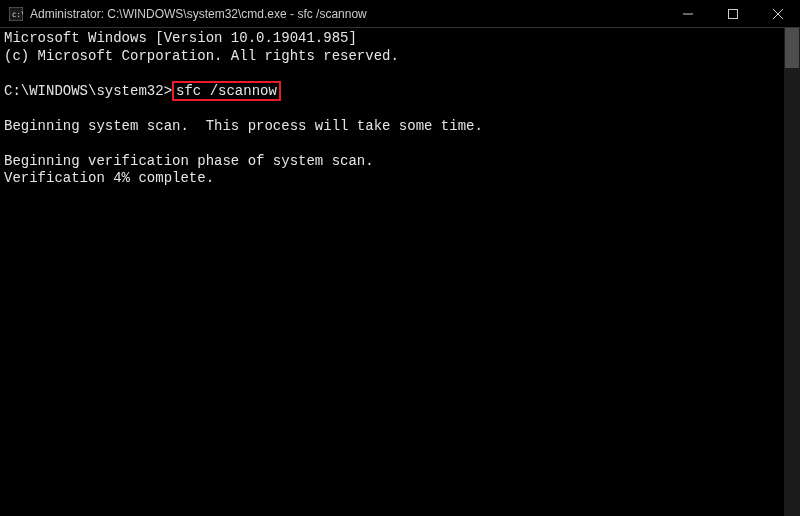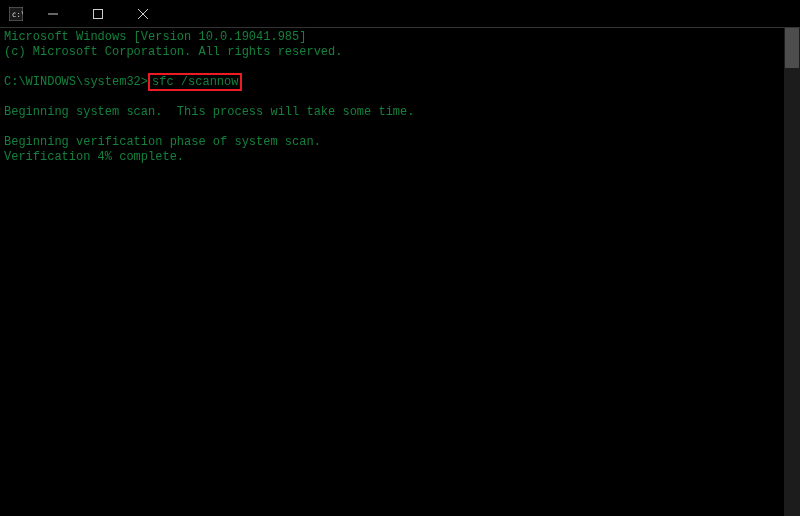--- a/index.html
+++ b/index.html
@@ -60,23 +60,23 @@
       cursor: pointer;
     }
     .content-wrap {
       flex: 1;
       display: flex;
       position: relative;
     }
     .terminal {
       flex: 1;
       background: #000;
-      color: #15803d;
+      color: #e5e5e5;
       font-family: Consolas, 'Courier New', monospace;
-      font-size: 12px;
+      font-size: 14px;
       line-height: 1.25;
       padding: 2px 4px;
       white-space: pre;
       overflow: hidden;
     }
     .scrollbar {
       width: 16px;
       background: #1c1c1c;
       position: relative;
     }
@@ -98,20 +98,21 @@
 <body>
 
 <div class="window">
   <div class="title-bar">
     <div class="title-icon">
       <svg width="14" height="14" viewBox="0 0 16 16">
         <rect x="0" y="0" width="16" height="16" fill="#1a1a1a" stroke="#888" stroke-width="1"></rect>
         <text x="3" y="11" font-size="9" fill="#ccc" font-family="monospace">c:\</text>
       </svg>
     </div>
+    <div class="title-text">Administrator: C:\WINDOWS\system32\cmd.exe - sfc  /scannow</div>
     <div class="window-controls">
       <div class="win-btn">
         <svg width="10" height="10" viewBox="0 0 10 10">
             <line x1="0" y1="5" x2="10" y2="5" stroke="#ccc" stroke-width="1"></line>
           </svg>
       </div>
       <div class="win-btn">
         <svg width="10" height="10" viewBox="0 0 10 10">
             <rect x="0.5" y="0.5" width="9" height="9" fill="none" stroke="#ccc" stroke-width="1"></rect>
           </svg>

